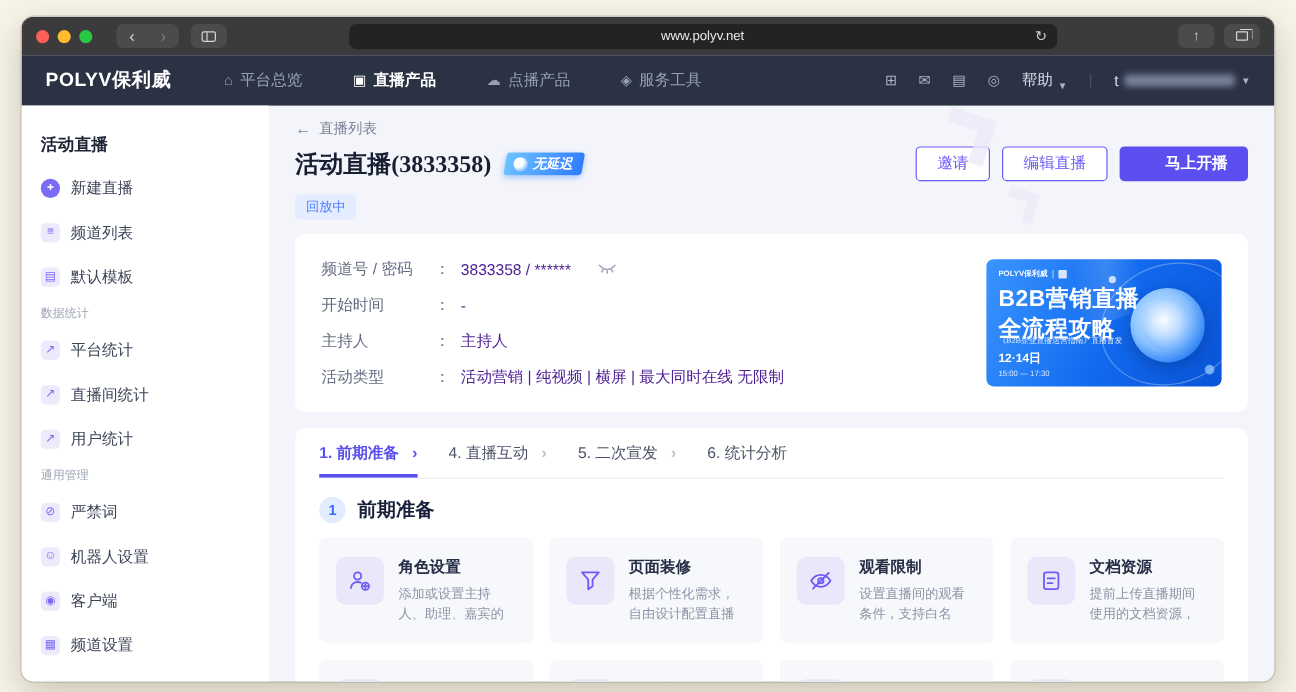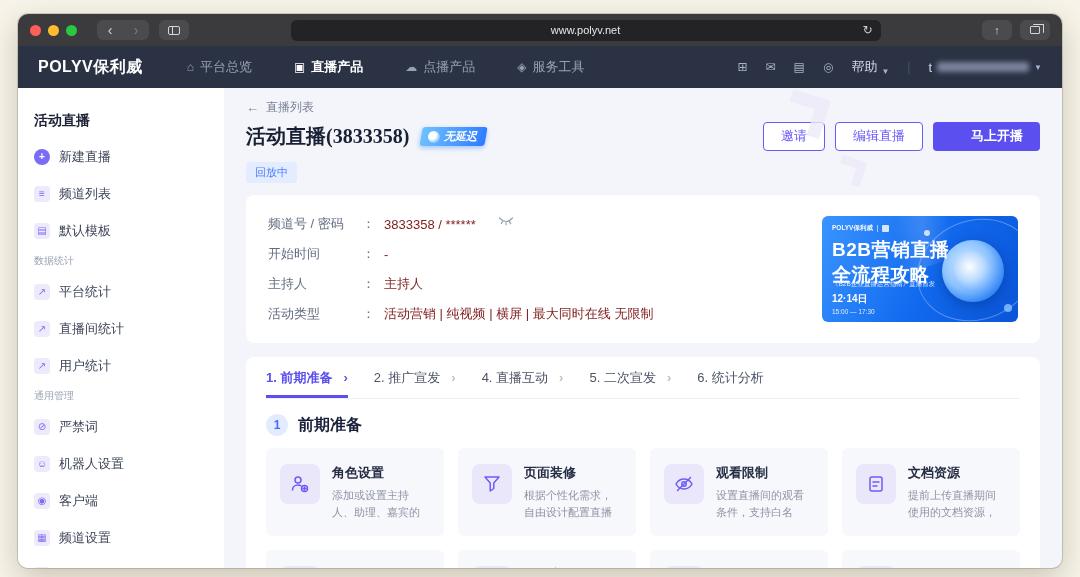--- a/index.html
+++ b/index.html
@@ -78,21 +78,21 @@
   .btn-outline { border:1px solid #6a5af9; color:#6a5af9; background:#ffffff; }
   .btn-primary { border:none; color:#fff; background:#5b4ff0; font-weight:600;padding-left:38px; }
   .status-tag { display:inline-block; margin-top:10px; background:#e4edff; color:#4d7dff;
                 font-size:11px; padding:3px 9px; border-radius:3px; }
   
   .info-card { margin-top:12px; background:#fff; border-radius:8px; padding:14px 22px; display:flex; align-items:center; }
   .info-rows { flex:1; }
   .info-row { display:flex; align-items:center; height:30px; font-size:13px; }
   .info-label { width:94px; color:#646c80; }
   .info-colon { color:#646c80; width:22px; }
-  .info-value { color:#7f1d1d; display:flex; gap:22px; }
+  .info-value { color:#4c1d95; display:flex; align-items:center; gap:22px; }
   .eye-icon { display:inline-flex; align-items:flex-start; }
   
   .banner { width:196px; height:106px; border-radius:6px; position:relative; overflow:hidden; flex-shrink:0;
             background:linear-gradient(115deg,#3a95ff 0%,#1169ee 55%,#0a55d8 100%); color:#fff; cursor:pointer; }
   .banner::before { content:""; position:absolute; left:-30px; top:-40px; width:260px; height:90px;
                     background:linear-gradient(105deg, rgba(255,255,255,0) 40%, rgba(255,255,255,.14) 50%, rgba(255,255,255,0) 60%);
                     transform:rotate(-18deg); }
   .banner-brand { position:absolute; left:10px; top:8px; font-size:6.5px; font-weight:700; opacity:.95;
                   display:flex; align-items:center; gap:4px; }
   .banner-brand .bar { width:1px; height:7px; background:rgba(255,255,255,.6); }
@@ -327,21 +327,20 @@
           <div class="banner-sub">《B2B企业直播运营指南》直播首发</div>
           <div class="banner-date">12·14日</div>
           <div class="banner-time">15:00 — 17:30</div>
         </div>
       </div>
 
       
       <div class="steps-card">
         <div class="tabs">
           <span class="tab active">1. 前期准备</span>
-          <span class="tab">2. 推广宣发</span>
           <span class="tab">4. 直播互动</span>
           <span class="tab">5. 二次宣发</span>
           <span class="tab">6. 统计分析</span>
         </div>
 
         <div class="section-head">
           <span class="sec-num">1</span>
           <span class="sec-title">前期准备</span>
         </div>
 

